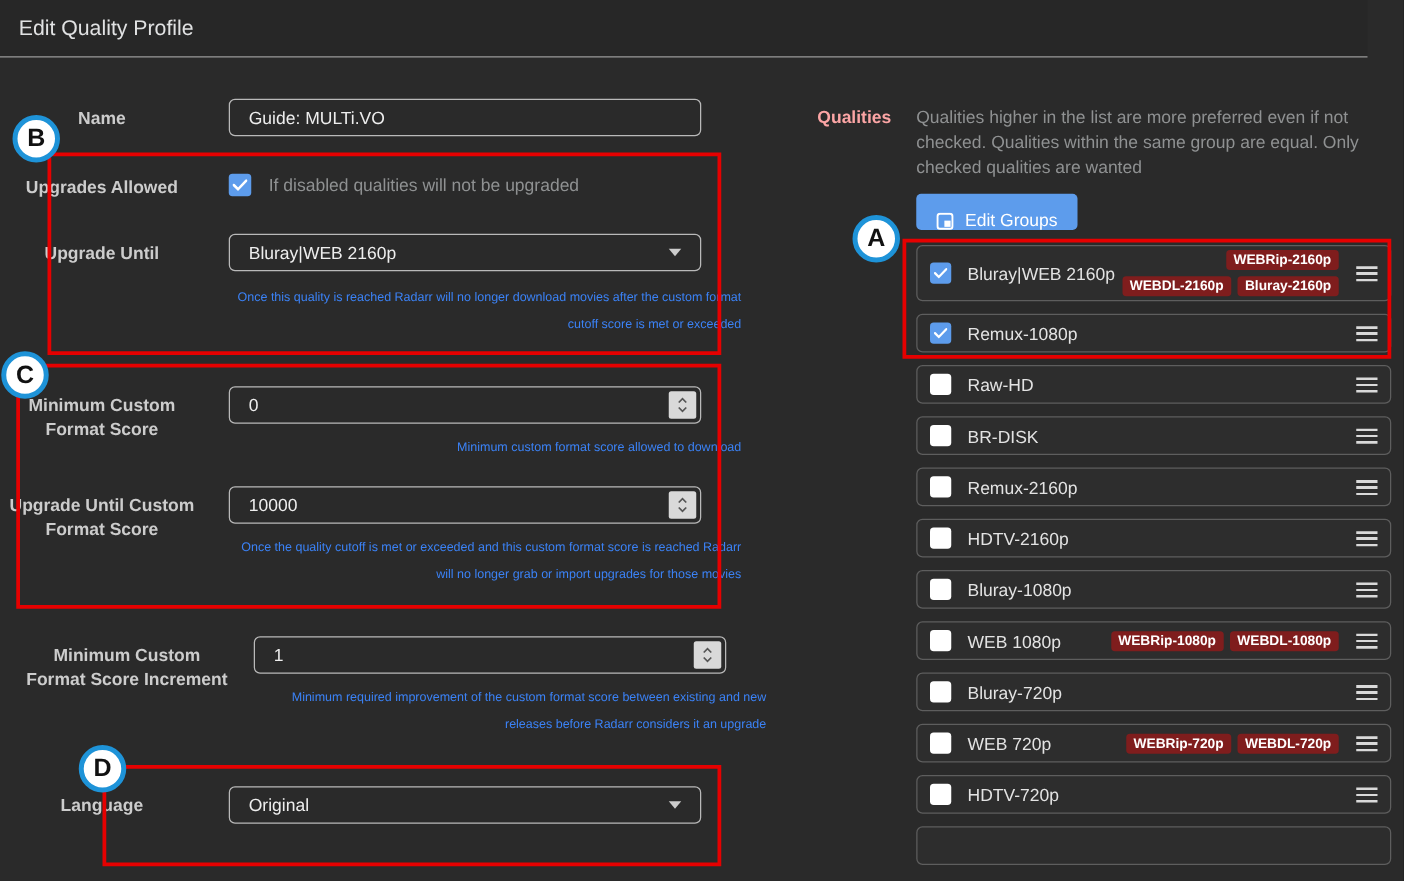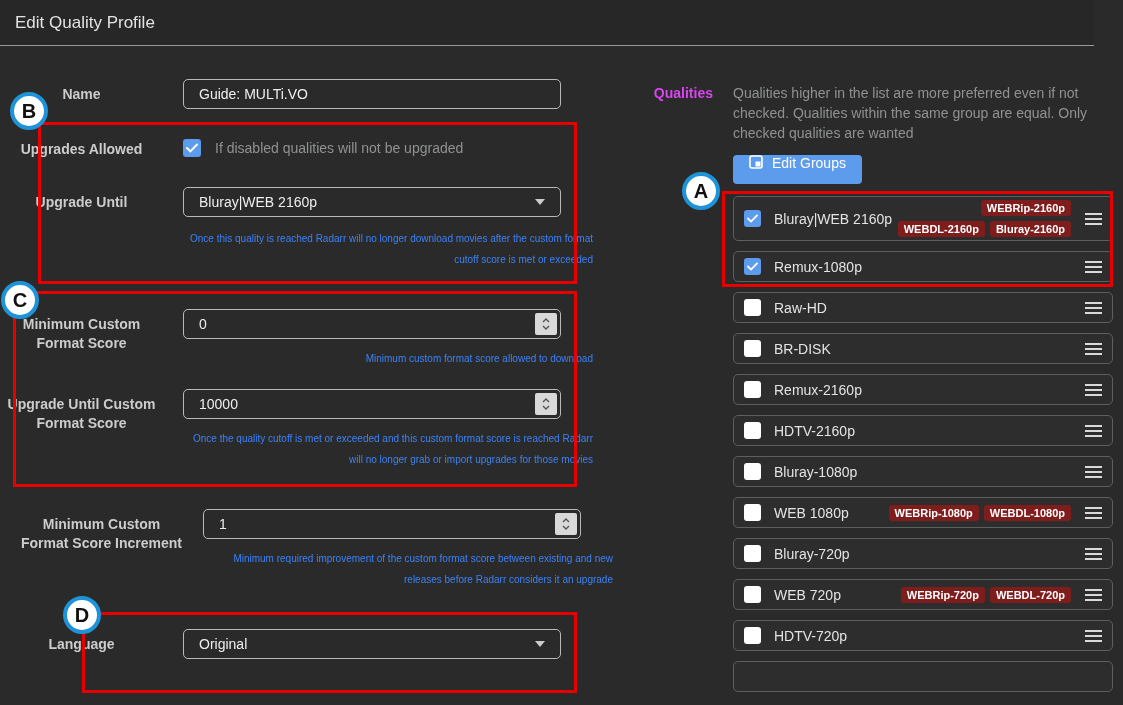--- a/index.html
+++ b/index.html
@@ -47,28 +47,28 @@
   .checkbox { width:18px; height:18px; border-radius:3px; background:#ffffff;
     flex:none; display:flex; align-items:center; justify-content:center; cursor:pointer; }
   .checkbox .tick { display:none; }
   .checkbox.checked { background:#5d9cec; }
   .checkbox.checked .tick { display:block; }
   .check-row { display:flex; align-items:center; }
   .check-help { color:#8f9192; font-size:14px; margin-left:14px; }
 
   
   .q-header-row { position:absolute; left:600px; top:83px; width:523px; display:flex; }
-  .q-label-col { width:113px; text-align:right; color:#d946ef; font-weight:bold; font-size:14px; padding-top:2px; flex:none; }
+  .q-label-col { width:113px; text-align:right; color:#fca5a5; font-weight:bold; font-size:14px; padding-top:2px; flex:none; }
   .q-desc { margin-left:20px; width:382px; color:#8f9192; font-size:14px; line-height:20px; }
 
   .edit-groups-btn {
     position:absolute; left:733px; top:155px; height:29px;
     background:#5d9cec; border:none; border-radius:4px; color:#ffffff;
     font-size:14px; font-family:"Liberation Sans", sans-serif;
-    display:flex; align-items:flex-start; gap:9px; padding:0 16px; cursor:pointer;
+    display:flex; align-items:flex-end; gap:9px; padding:0 16px; cursor:pointer;
   }
 
   .q-list { position:absolute; left:733px; top:196px; width:380px;
     display:flex; flex-direction:column; gap:10px; }
   .q-item {
     height:31px; border:1px solid #5e5e5e; border-radius:5px; background:#2d2d2d;
     display:flex; align-items:center; padding:0 10px; cursor:grab;
   }
   .q-item.tall { height:45px; }
   .q-item .checkbox { width:17px; height:17px; }

